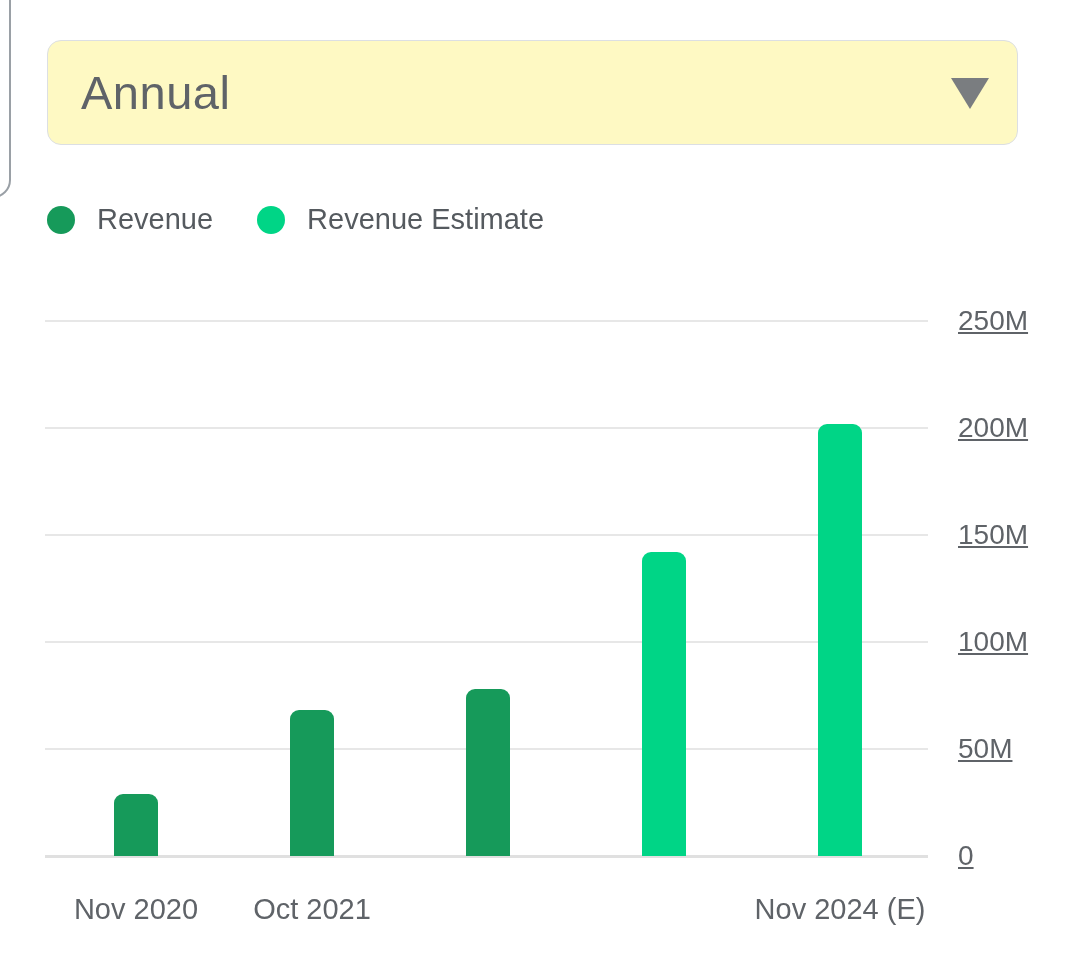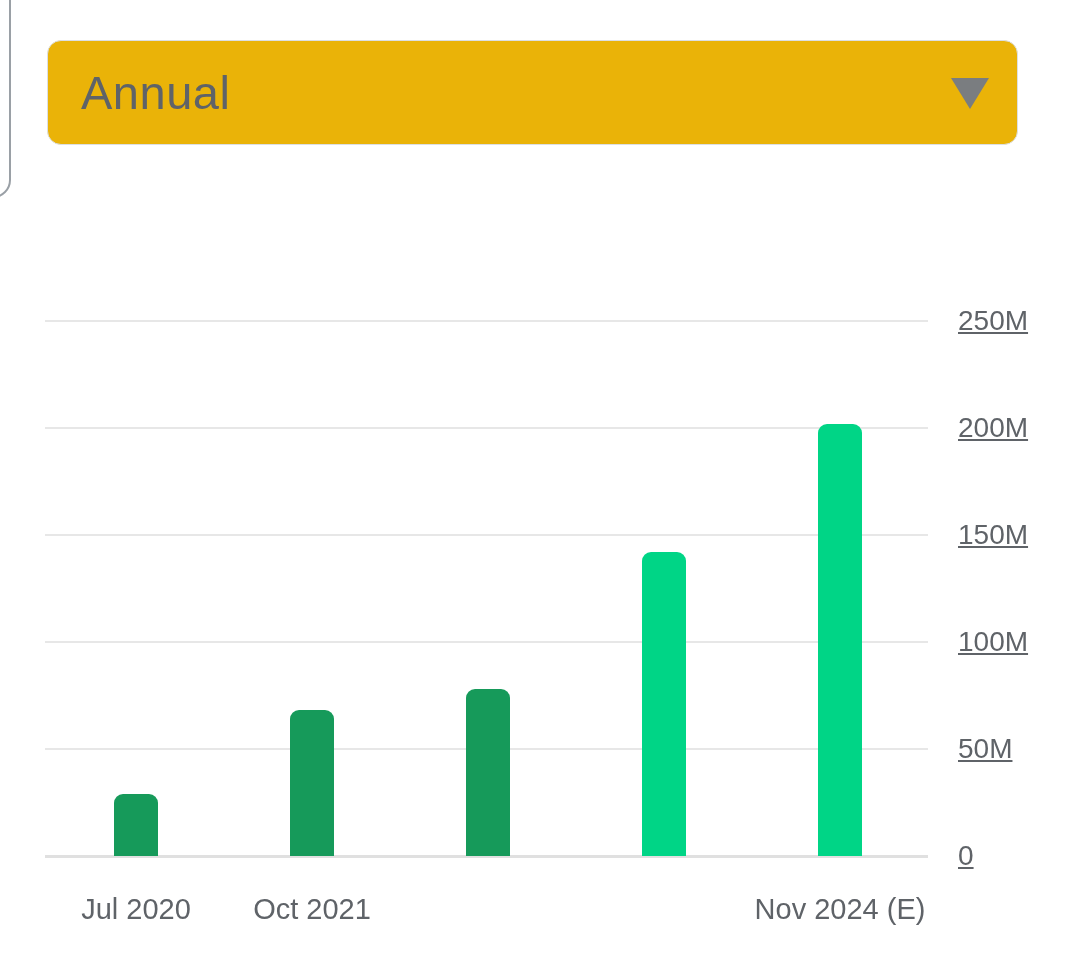--- a/index.html
+++ b/index.html
@@ -28,21 +28,21 @@
     border-radius: 18px;
     background: transparent;
   }
   
   .dropdown {
     position: absolute;
     left: 47px;
     top: 40px;
     width: 971px;
     height: 105px;
-    background: #eab308;
+    background: #fef9c3;
     border: 1px solid #dcdfe3;
     border-radius: 14px;
     display: flex;
     align-items: center;
     padding-left: 33px;
     box-sizing: border-box;
     cursor: pointer;
   }
   .dropdown-value {
     font-size: 47px;
@@ -134,36 +134,46 @@
 
 <div class="stage">
 
   <div class="partial-card-edge"></div>
 
   <div class="dropdown">
     <span class="dropdown-value">Annual</span>
     <span class="dropdown-caret"></span>
   </div>
 
+  <div class="legend">
+    <div class="legend-item">
+      <span class="legend-dot" style="background-color: rgb(22, 154, 90);"></span>
+      <span class="legend-label">Revenue</span>
+    </div>
+    <div class="legend-item">
+      <span class="legend-dot" style="background-color: rgb(0, 213, 134);"></span>
+      <span class="legend-label">Revenue Estimate</span>
+    </div>
+  </div>
 
   <div class="chart" id="chart">
       <div class="gridline baseline" style="top: 855px;"></div>
       <div class="ytick-label" style="top: 839px;">0</div>
       <div class="gridline" style="top: 748px;"></div>
       <div class="ytick-label" style="top: 732px;">50M</div>
       <div class="gridline" style="top: 641px;"></div>
       <div class="ytick-label" style="top: 625px;">100M</div>
       <div class="gridline" style="top: 534px;"></div>
       <div class="ytick-label" style="top: 518px;">150M</div>
       <div class="gridline" style="top: 427px;"></div>
       <div class="ytick-label" style="top: 411px;">200M</div>
       <div class="gridline" style="top: 320px;"></div>
       <div class="ytick-label" style="top: 304px;">250M</div>
       <div class="bar" style="left: 114px; top: 793.94px; height: 62.06px; background: rgb(22, 154, 90);"></div>
-      <div class="xtick-label" style="left: 26px;">Jul 2020</div>
+      <div class="xtick-label" style="left: 26px;">Nov 2020</div>
       <div class="bar" style="left: 290px; top: 710.48px; height: 145.52px; background: rgb(22, 154, 90);"></div>
       <div class="xtick-label" style="left: 202px;">Oct 2021</div>
       <div class="bar" style="left: 466px; top: 689.08px; height: 166.92px; background: rgb(22, 154, 90);"></div>
       <div class="bar" style="left: 642px; top: 552.12px; height: 303.88px; background: rgb(0, 213, 134);"></div>
       <div class="bar" style="left: 818px; top: 423.72px; height: 432.28px; background: rgb(0, 213, 134);"></div>
       <div class="xtick-label" style="left: 730px;">Nov 2024 (E)</div>
     </div>
 
 </div>
 

